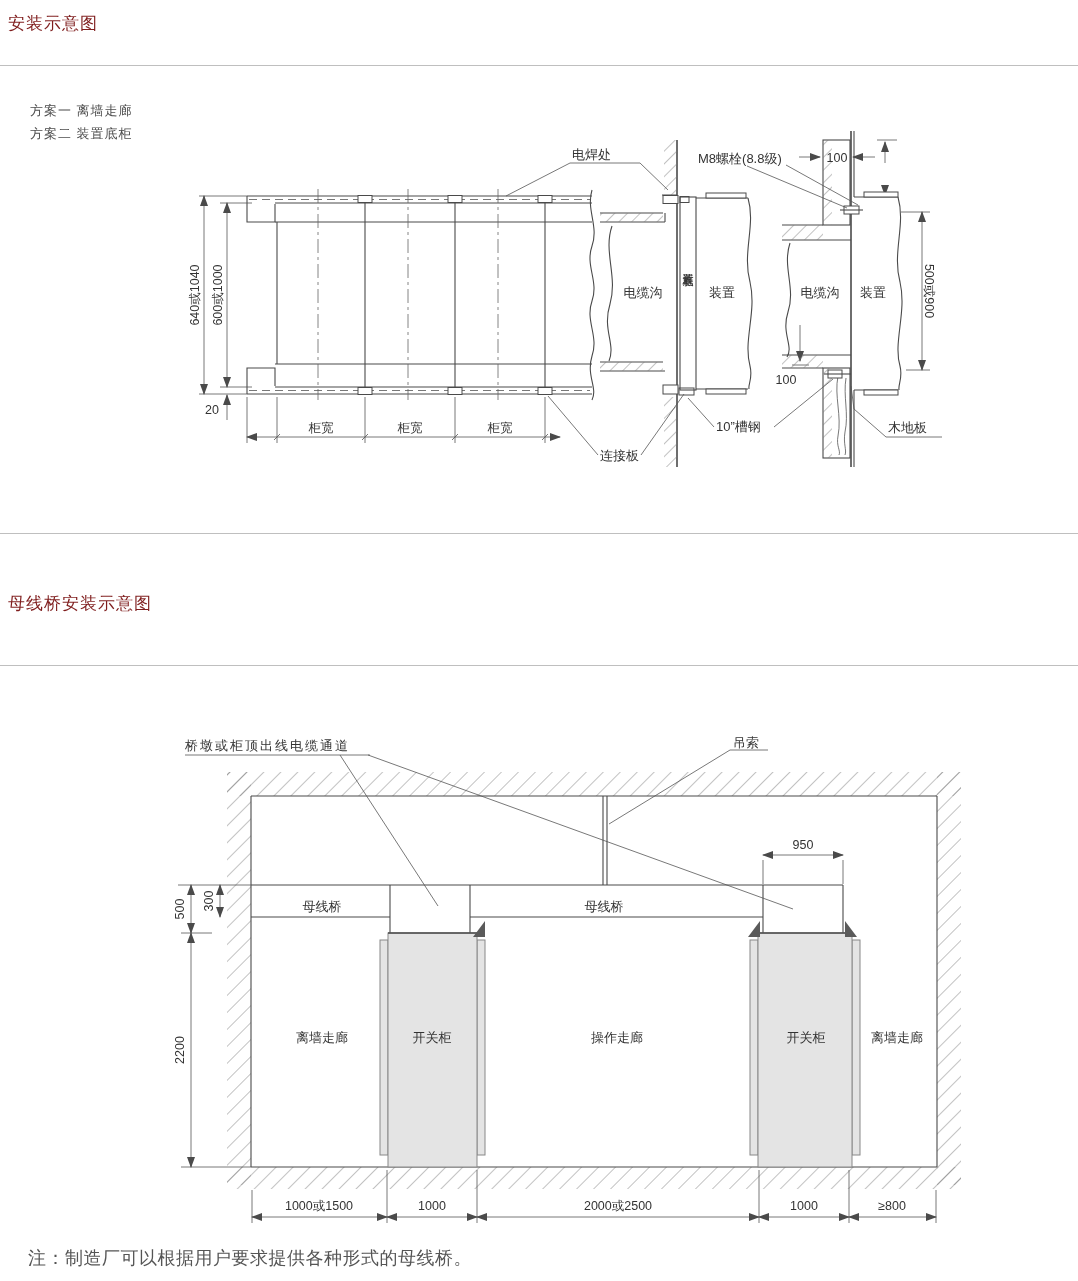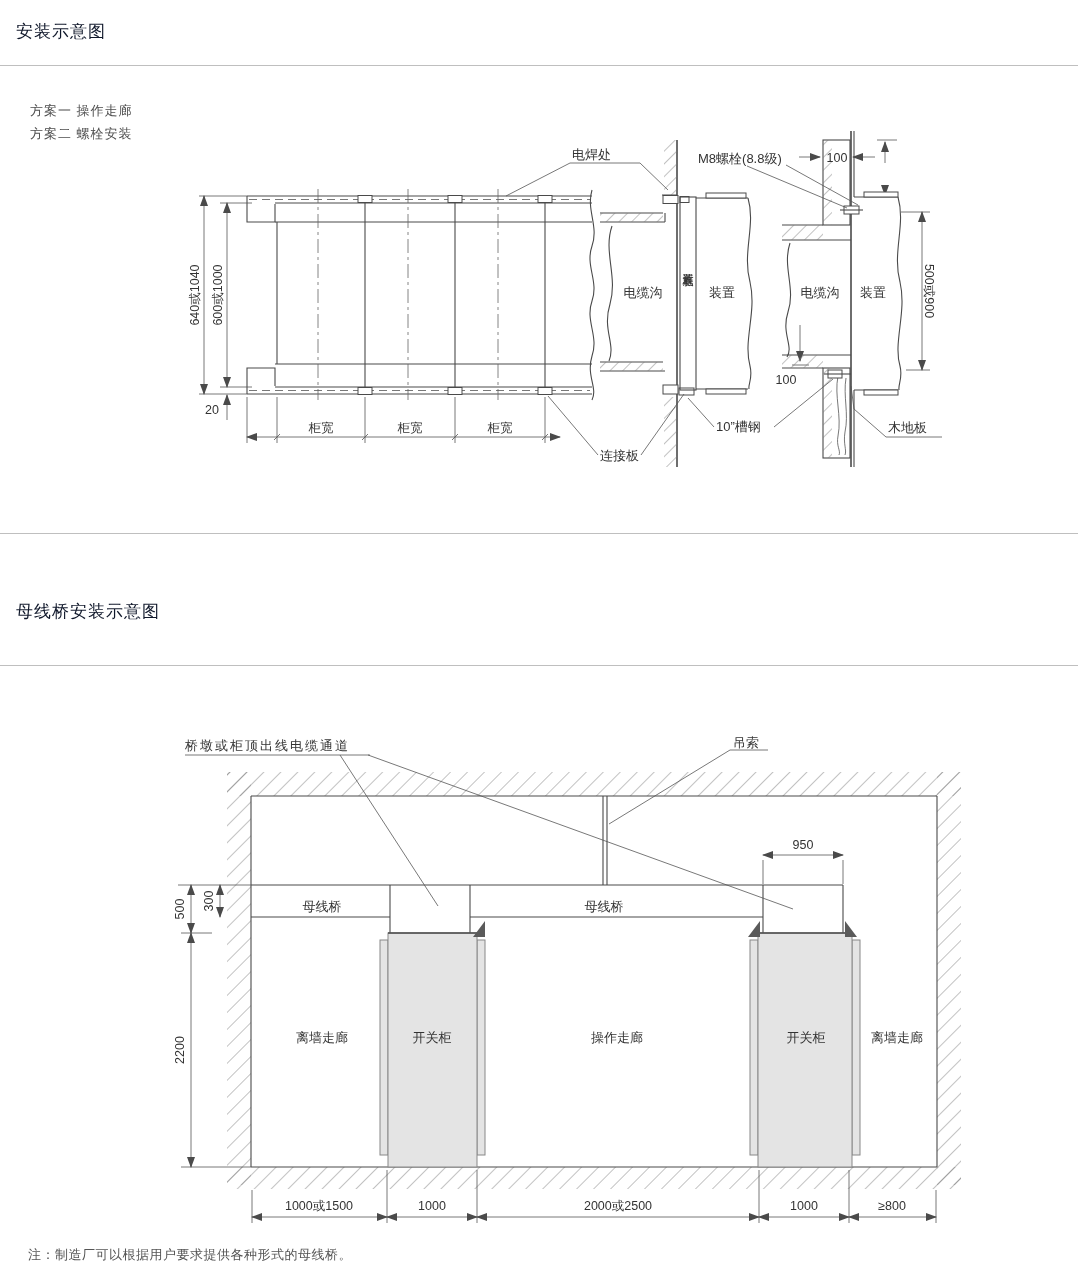--- a/index.html
+++ b/index.html
@@ -1,21 +1,21 @@
 <!DOCTYPE html>
 <html><head>
 <meta charset="utf-8">
 <style>
   html,body{margin:0;padding:0;background:#fff;}
   #page{position:relative;width:1078px;height:1281px;background:#fff;overflow:hidden;
         font-family:"Liberation Sans",sans-serif;}
-  .green-h{position:absolute;left:8px;color:#0f172a;font-size:17px;font-weight:500;letter-spacing:1px;margin:8px;}
+  .green-h{position:absolute;left:8px;color:#7f1d1d;font-size:17px;font-weight:500;letter-spacing:1px;margin:0;}
   .rule{position:absolute;left:0;width:1078px;border-top:1px solid #bfbfbf;height:0;}
   .schemes{position:absolute;left:30px;top:99px;font-size:13px;color:#4d4d4d;line-height:23px;letter-spacing:1px;}
-  .note{position:absolute;left:28px;top:1246px;font-size:13px;color:#555;letter-spacing:0.5px;}
+  .note{position:absolute;left:28px;top:1246px;font-size:18px;color:#555;letter-spacing:0.5px;}
   .vlabel{position:absolute;left:680px;top:264px;width:15px;writing-mode:vertical-rl;text-orientation:upright;
           font-size:11px;line-height:15px;color:#333;letter-spacing:1px;}
   svg{position:absolute;left:0;}
   svg .ln{stroke:#4a4a4a;stroke-width:1.1;fill:none;}
   svg .thin{stroke:#555;stroke-width:0.8;fill:none;}
   svg .thick{stroke:#4a4a4a;stroke-width:1.6;fill:none;}
   svg .dash{stroke:#555;stroke-width:0.8;fill:none;stroke-dasharray:8 5;}
   svg .cdash{stroke:#666;stroke-width:0.8;fill:none;stroke-dasharray:14 4 3 4;}
   svg .t{font-size:12.5px;fill:#333;}
   svg .tr{font-size:13px;fill:#333;}
@@ -25,22 +25,22 @@
 </style>
 </head>
 <body>
 
 <div id="page">
 
   <h2 class="green-h" style="top:12px;">安装示意图</h2>
   <div class="rule" style="top:65px;"></div>
 
   <div class="schemes">
-    <div>方案一  操作走廊</div>
-    <div>方案二  螺栓安装</div>
+    <div>方案一  离墙走廊</div>
+    <div>方案二  装置底柜</div>
   </div>
 
   <svg style="top:130px;" width="1078" height="350" viewBox="0 130 1078 350">
     <defs>
       <pattern id="hatch" patternUnits="userSpaceOnUse" width="9" height="9" patternTransform="rotate(45)">
         <line x1="0" y1="0" x2="0" y2="9" stroke="#777" stroke-width="0.9"></line>
       </pattern>
       <marker id="arw" orient="auto-start-reverse" markerWidth="11" markerHeight="8" refX="10" refY="4" markerUnits="userSpaceOnUse">
         <path d="M0,0 L11,4 L0,8 z" fill="#4a4a4a"></path>
       </marker>

